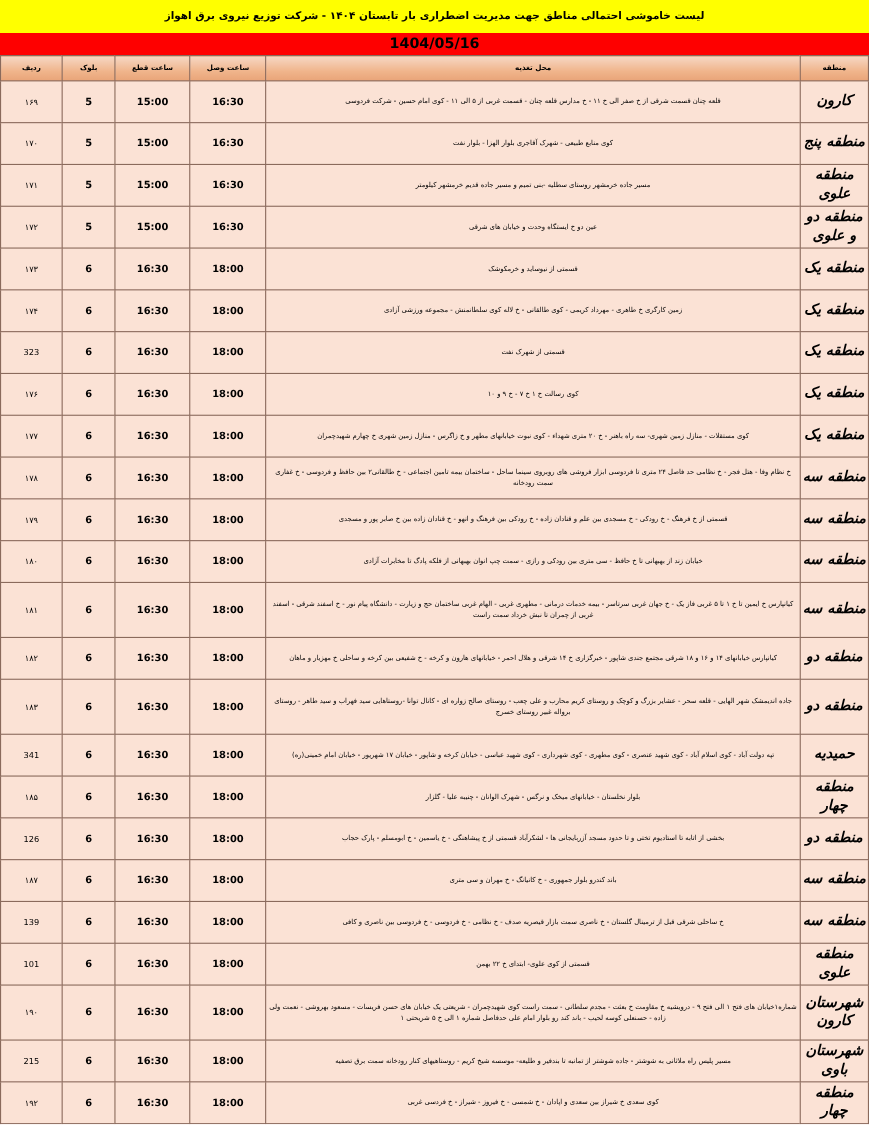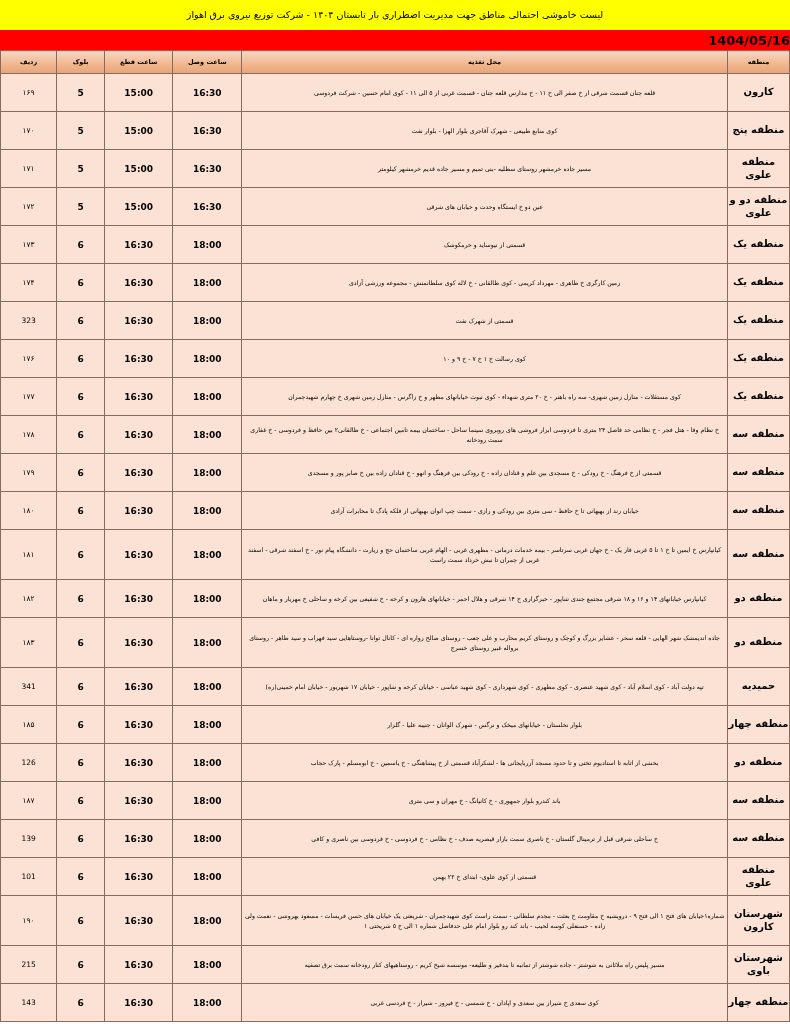--- a/index.html
+++ b/index.html
@@ -22,33 +22,33 @@
   .title-band {
     background: #ffff00;
     height: 30px;
     display: flex;
     align-items: center;
     justify-content: center;
     overflow: hidden;
   }
   .title-band .title-text {
     font-size: 9.5px;
-    font-weight: normal;
+    font-weight: bold;
     color: #000000;
     letter-spacing: 0px;
     white-space: nowrap;
     line-height: 1;
   }
   
   .date-band {
     background: #fe0000;
     height: 20px;
     display: flex;
     align-items: center;
-    justify-content: flex-start;
+    justify-content: center;
     overflow: hidden;
   }
   .date-band .date-text {
     font-size: 13px;
     font-weight: bold;
     color: #000000;
     font-family: "DejaVu Sans", "Liberation Sans", sans-serif;
     direction: ltr;
     line-height: 1;
   }
@@ -78,24 +78,25 @@
   }
   
   col.c-region  { width: 62px; }
   col.c-feed    { width: 485px; }
   col.c-on      { width: 69px; }
   col.c-off     { width: 68px; }
   col.c-block   { width: 48px; }
   col.c-row     { width: 56px; }
 
   td.region {
-    font-size: 10px;
+    font-size: 13px;
     font-weight: bold;
     line-height: 1.25;
     padding: 2px 1px;
+    font-style: italic;
   }
   td.feed {
     font-size: 6.2px;
     font-weight: normal;
     line-height: 1.6;
     padding: 3px 6px;
     text-align: center;
   }
   td.time {
     font-size: 9px;
@@ -331,18 +332,18 @@
           <td class="time">16:30</td>
           <td class="block">6</td>
           <td class="rownum">215</td>
         </tr>
         <tr class="data-row">
           <td class="region">منطقه چهار</td>
           <td class="feed">کوی سعدی خ شیراز بین سعدی و اپادان - خ شمسی - خ فیروز - شیراز - خ فردسی غربی</td>
           <td class="time">18:00</td>
           <td class="time">16:30</td>
           <td class="block">6</td>
-          <td class="rownum">143</td>
+          <td class="rownum">۱۹۲</td>
         </tr>
       </tbody>
   </table>
 
 </div>
 
 </body></html>

